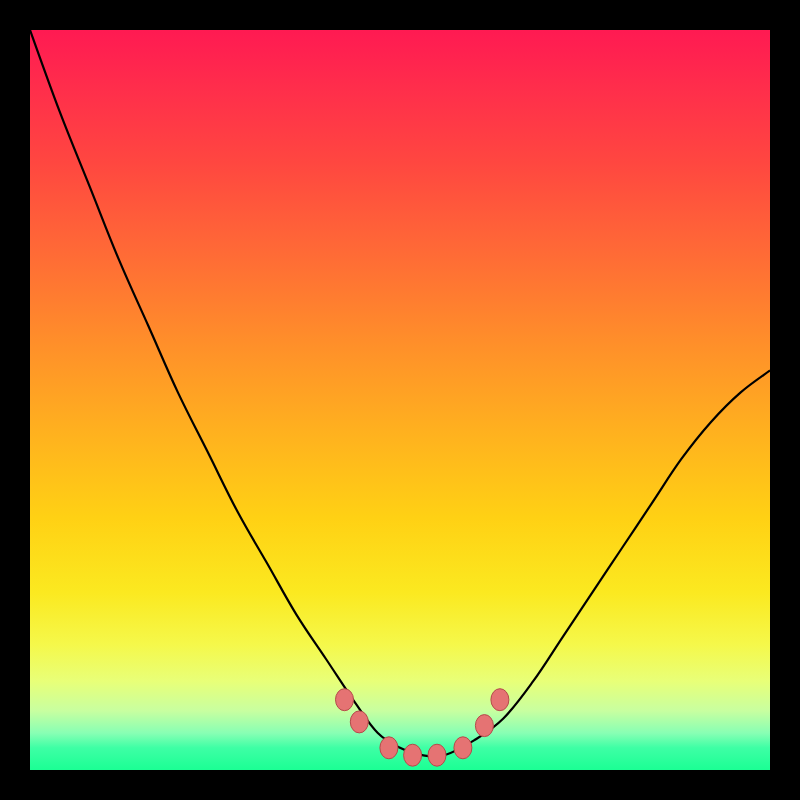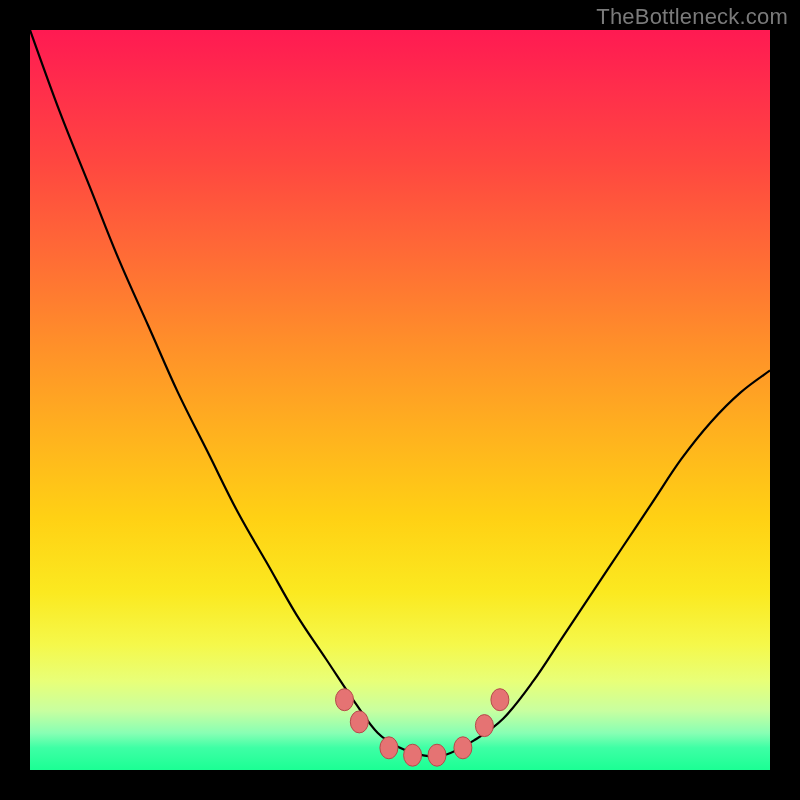--- a/index.html
+++ b/index.html
@@ -78,14 +78,13 @@
           <ellipse cx="329.3" cy="691.9" rx="9" ry="11" fill="#e57373" stroke="#b44a4a" stroke-width="1"></ellipse>
           <ellipse cx="358.9" cy="717.8" rx="9" ry="11" fill="#e57373" stroke="#b44a4a" stroke-width="1"></ellipse>
           <ellipse cx="382.6" cy="725.2" rx="9" ry="11" fill="#e57373" stroke="#b44a4a" stroke-width="1"></ellipse>
           <ellipse cx="407.0" cy="725.2" rx="9" ry="11" fill="#e57373" stroke="#b44a4a" stroke-width="1"></ellipse>
           <ellipse cx="432.9" cy="717.8" rx="9" ry="11" fill="#e57373" stroke="#b44a4a" stroke-width="1"></ellipse>
           <ellipse cx="454.4" cy="695.6" rx="9" ry="11" fill="#e57373" stroke="#b44a4a" stroke-width="1"></ellipse>
           <ellipse cx="469.9" cy="669.7" rx="9" ry="11" fill="#e57373" stroke="#b44a4a" stroke-width="1"></ellipse>
         </g>
     </svg>
   </div>
-  <div class="watermark">TheBottleneck.com</div>
 </div>
 
 </body></html>

